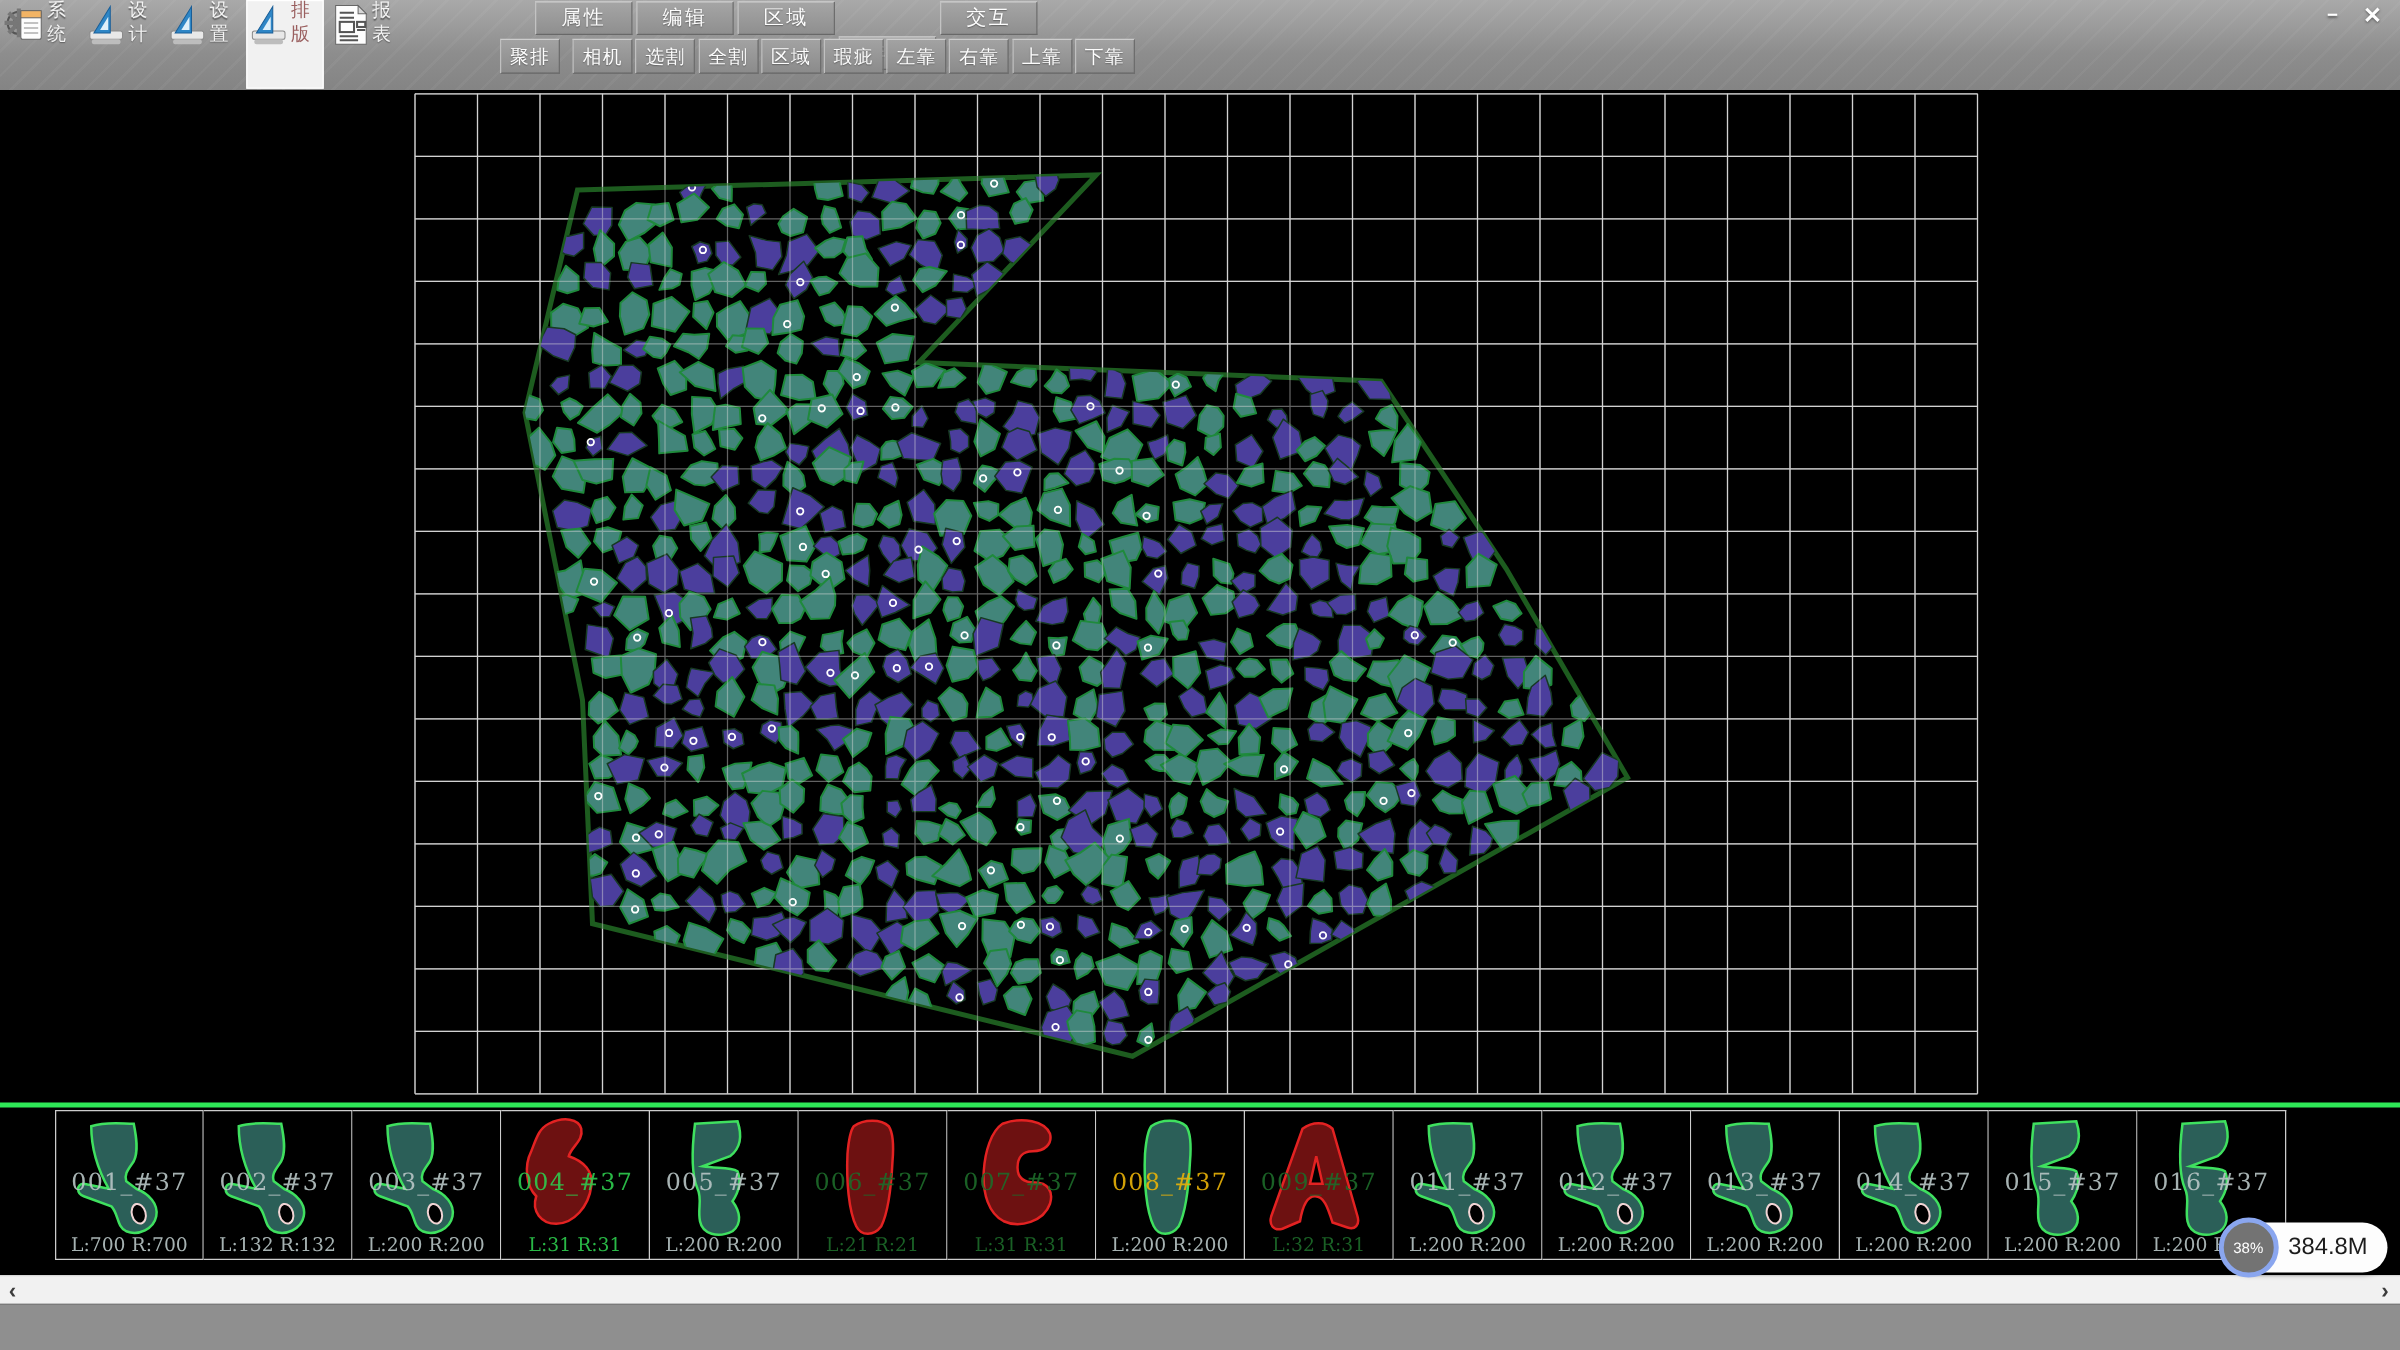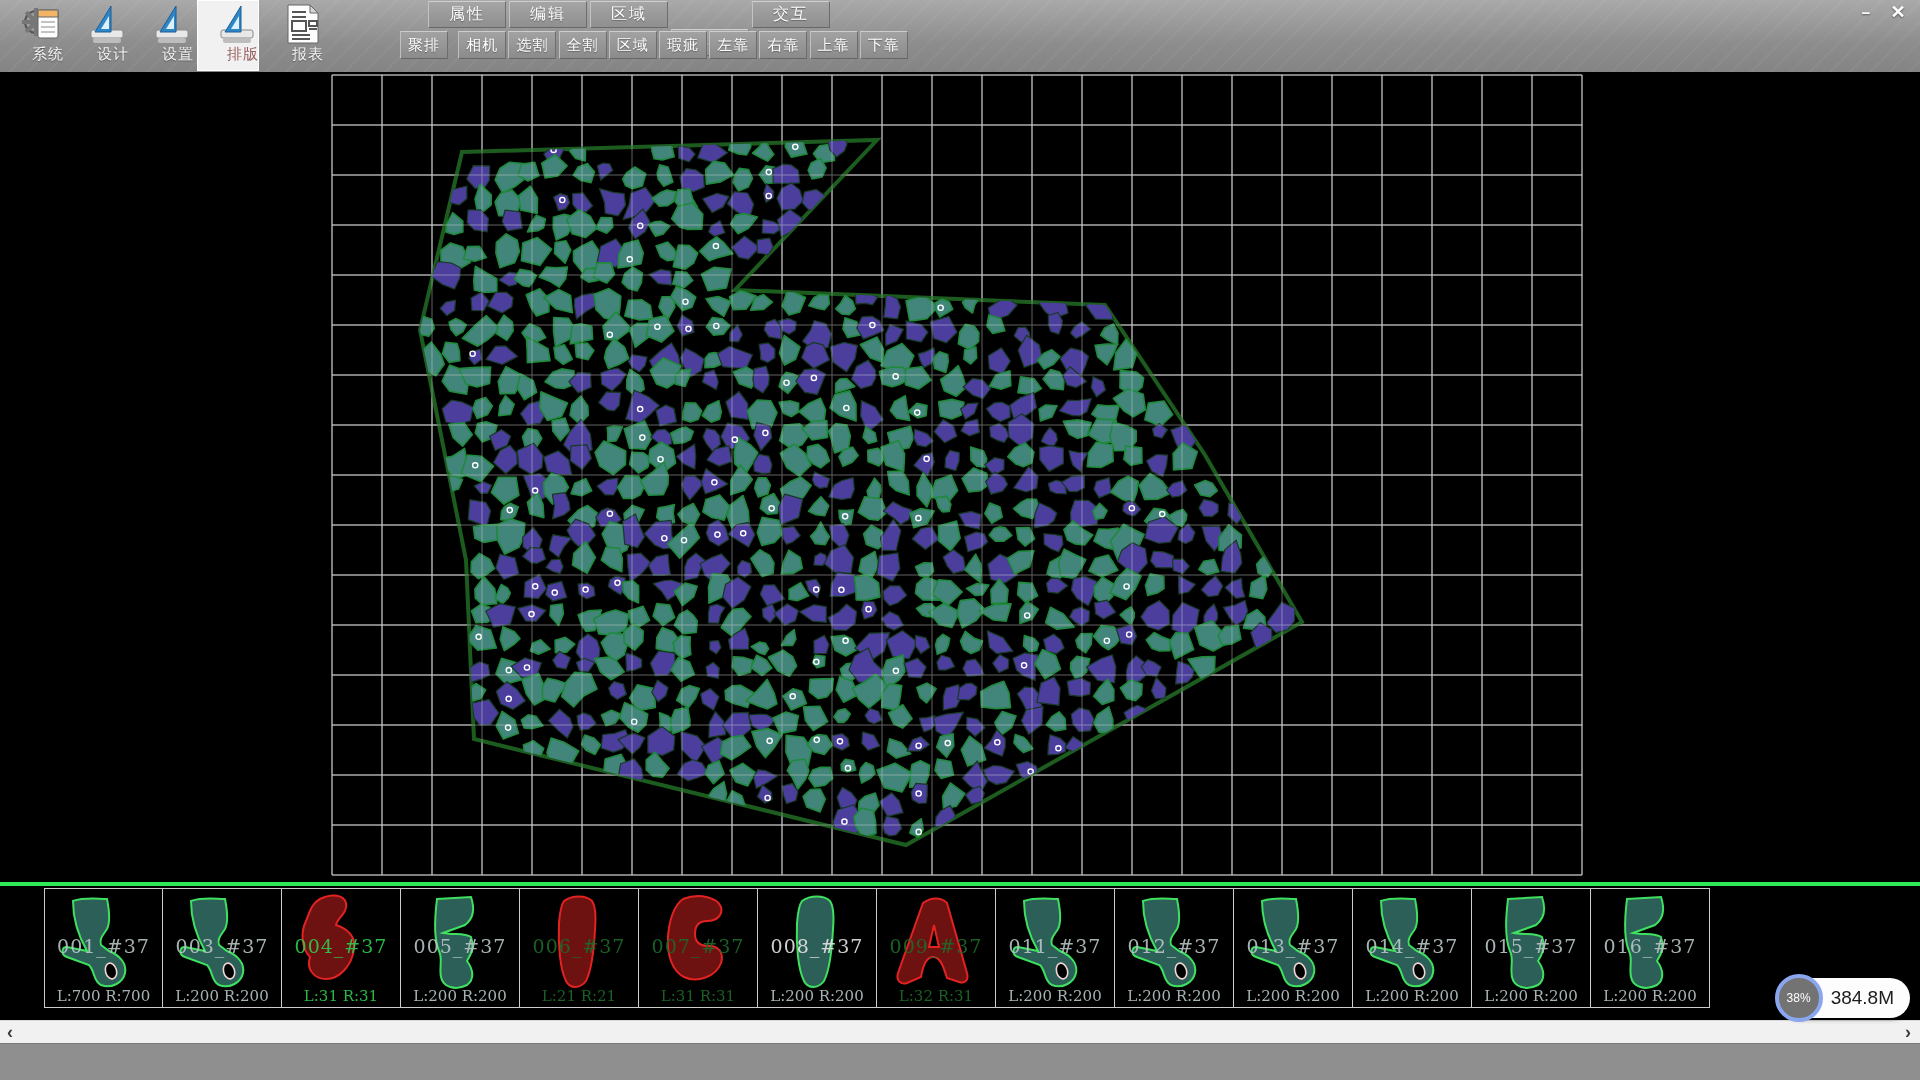--- a/index.html
+++ b/index.html
@@ -5,22 +5,22 @@
   html,body{margin:0;padding:0;background:#000;}
   body{width:1920px;height:1080px;position:relative;overflow:hidden;
        font-family:"Liberation Sans",sans-serif;-webkit-font-smoothing:antialiased;}
 
   
   .toolbar{position:absolute;left:0;top:0;width:1920px;height:72px;
     background:linear-gradient(180deg,#a9a9a9,#8d8d8d 60%,#848484);
     background-blend-mode:normal;}
   .toolbar::after{content:"";position:absolute;inset:0;
     background:repeating-linear-gradient(135deg,rgba(255,255,255,.04) 0 2px,rgba(0,0,0,0) 2px 14px);}
-  .bigbtn{position:absolute;top:0;height:71px;width:62px;display:flex;flex-direction:column;
-    align-items:flex-end;justify-content:flex-start;z-index:3;cursor:default;}
+  .bigbtn{position:absolute;top:0;height:71px;width:62px;display:flex;flex-direction:row;
+    align-items:flex-start;justify-content:flex-start;z-index:3;cursor:default;}
   .bigbtn .icn{width:44px;height:44px;margin-top:2px;}
   .bigbtn .lbl{font-size:15px;color:#f4f4f4;text-shadow:0 1px 1px #5a5a5a;margin-top:-1px;letter-spacing:1px;}
   .bigbtn.active{background:#f1f1f1;box-shadow:inset 0 0 0 1px #fff;}
   .bigbtn.active .lbl{color:#9a5f5f;text-shadow:none;}
 
   .menubtn{position:absolute;height:25px;top:1px;z-index:3;display:flex;align-items:center;justify-content:center;
     background:linear-gradient(180deg,#a5a5a5,#8f8f8f);
     border-top:1px solid #cfcfcf;border-left:1px solid #c3c3c3;
     border-right:1px solid #6d6d6d;border-bottom:1px solid #686868;
     color:#fdfdfd;font-size:16px;letter-spacing:2px;text-shadow:0 1px 1px #606060;}
@@ -974,20 +974,28 @@
           <ellipse cx="58" cy="78" rx="5.5" ry="8" transform="rotate(-15 58 78)" fill="#000" stroke="#f0d4d4" stroke-width="1.6"></ellipse>
     </svg>
     <div class="num" style="color:#b9c6c6">001_#37</div>
     <div class="inf" style="color:#b9c6c6">L:700 R:700</div>
       </div>
       <div class="cell">
         <svg width="100" height="104" viewBox="0 0 100 100">
       <path d="M20,8 C32,4 44,6 54,6 C56,16 58,28 54,36 C50,42 46,46 48,52 L56,58 C66,62 74,70 72,80 C70,90 58,96 48,92 C40,88 42,78 36,72 L14,64 C8,62 8,54 14,54 L34,58 C26,44 20,26 20,8 Z" fill="#2b5f58" stroke="#3fe05f" stroke-width="2" fill-rule="evenodd"></path>
           <ellipse cx="58" cy="78" rx="5.5" ry="8" transform="rotate(-15 58 78)" fill="#000" stroke="#f0d4d4" stroke-width="1.6"></ellipse>
     </svg>
+    <div class="num" style="color:#b9c6c6">002_#37</div>
+    <div class="inf" style="color:#b9c6c6">L:132 R:132</div>
+      </div>
+      <div class="cell">
+        <svg width="100" height="104" viewBox="0 0 100 100">
+      <path d="M20,8 C32,4 44,6 54,6 C56,16 58,28 54,36 C50,42 46,46 48,52 L56,58 C66,62 74,70 72,80 C70,90 58,96 48,92 C40,88 42,78 36,72 L14,64 C8,62 8,54 14,54 L34,58 C26,44 20,26 20,8 Z" fill="#2b5f58" stroke="#3fe05f" stroke-width="2" fill-rule="evenodd"></path>
+          <ellipse cx="58" cy="78" rx="5.5" ry="8" transform="rotate(-15 58 78)" fill="#000" stroke="#f0d4d4" stroke-width="1.6"></ellipse>
+    </svg>
     <div class="num" style="color:#b9c6c6">003_#37</div>
     <div class="inf" style="color:#b9c6c6">L:200 R:200</div>
       </div>
       <div class="cell">
         <svg width="100" height="104" viewBox="0 0 100 100">
       <path d="M30,6 C42,0 54,2 56,10 C58,20 48,24 46,32 C58,36 66,44 64,56 C62,72 50,86 36,86 C24,86 16,76 20,64 C12,56 10,40 16,28 C20,18 22,10 30,6 Z" fill="#6d1111" stroke="#e32222" stroke-width="2" fill-rule="evenodd"></path>
     </svg>
     <div class="num" style="color:#2ecc4e">004_#37</div>
     <div class="inf" style="color:#2ecc4e">L:31 R:31</div>
       </div>
@@ -1009,21 +1017,21 @@
         <svg width="100" height="104" viewBox="0 0 100 100">
       <path d="M36,6 C52,0 70,4 74,14 C76,22 70,28 60,28 C52,28 48,33 48,41 C48,49 53,53 62,53 C72,53 77,60 74,70 C69,84 50,90 37,84 C25,78 20,62 21,44 C22,28 27,12 36,6 Z" fill="#6d1111" stroke="#e32222" stroke-width="2" fill-rule="evenodd"></path>
     </svg>
     <div class="num" style="color:#1d6b2a">007_#37</div>
     <div class="inf" style="color:#1d6b2a">L:31 R:31</div>
       </div>
       <div class="cell">
         <svg width="100" height="104" viewBox="0 0 100 100">
       <path d="M36,8 C44,2 58,2 64,8 C68,14 68,24 67,36 C66,56 64,76 58,88 C52,96 42,96 38,88 C32,76 30,52 31,30 C32,18 33,12 36,8 Z" fill="#2b5f58" stroke="#3fe05f" stroke-width="2" fill-rule="evenodd"></path>
     </svg>
-    <div class="num" style="color:#e5e5e5">008_#37</div>
+    <div class="num" style="color:#eab308">008_#37</div>
     <div class="inf" style="color:#b9c6c6">L:200 R:200</div>
       </div>
       <div class="cell">
         <svg width="100" height="104" viewBox="0 0 100 100">
       <path d="M38,10 C46,4 56,4 62,10 L82,80 C84,87 80,91 74,89 L62,85 C58,72 55,64 48,64 C42,64 38,72 36,84 L22,90 C15,92 11,87 13,80 Z M44,54 L54,54 L49,32 Z" fill="#6d1111" stroke="#e32222" stroke-width="2" fill-rule="evenodd"></path>
     </svg>
     <div class="num" style="color:#1d6b2a">009_#37</div>
     <div class="inf" style="color:#1d6b2a">L:32 R:31</div>
       </div>
       <div class="cell">

